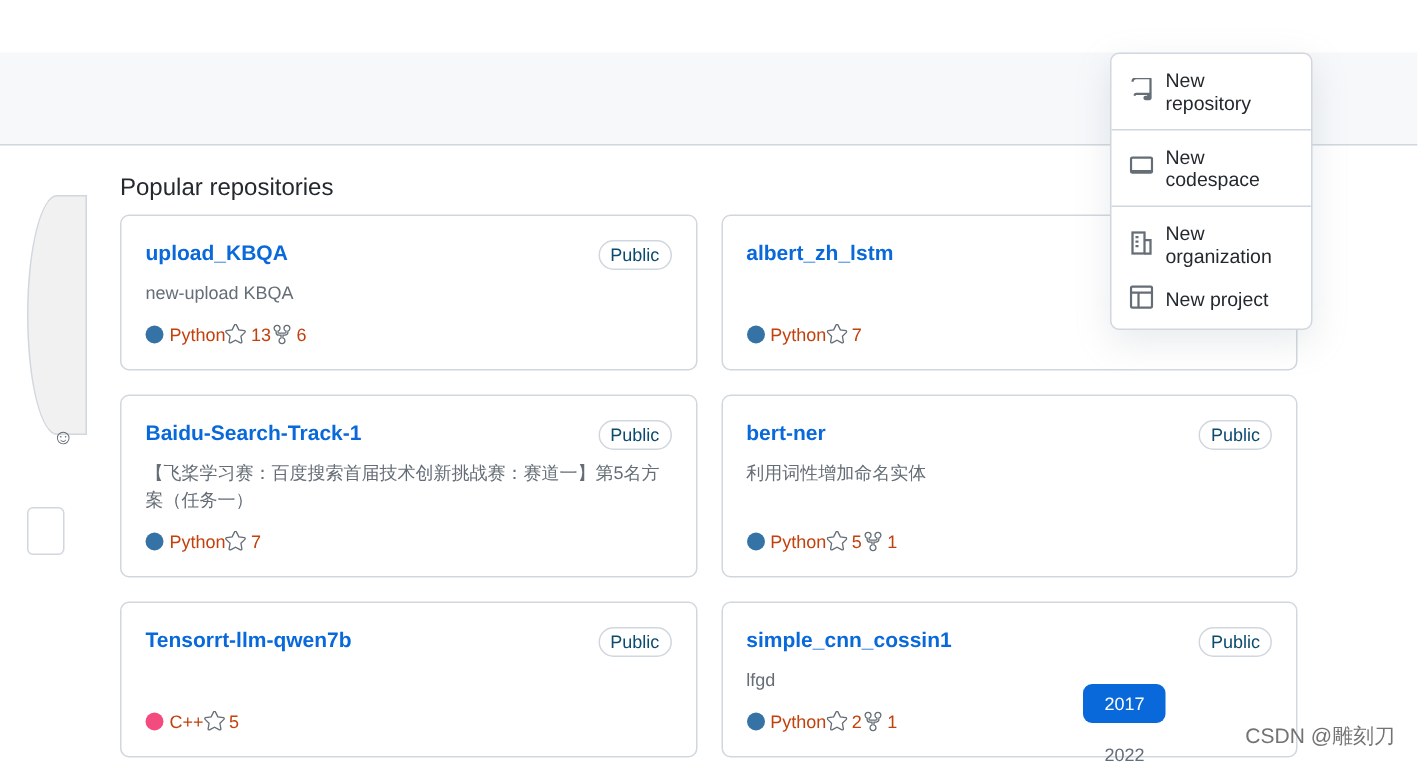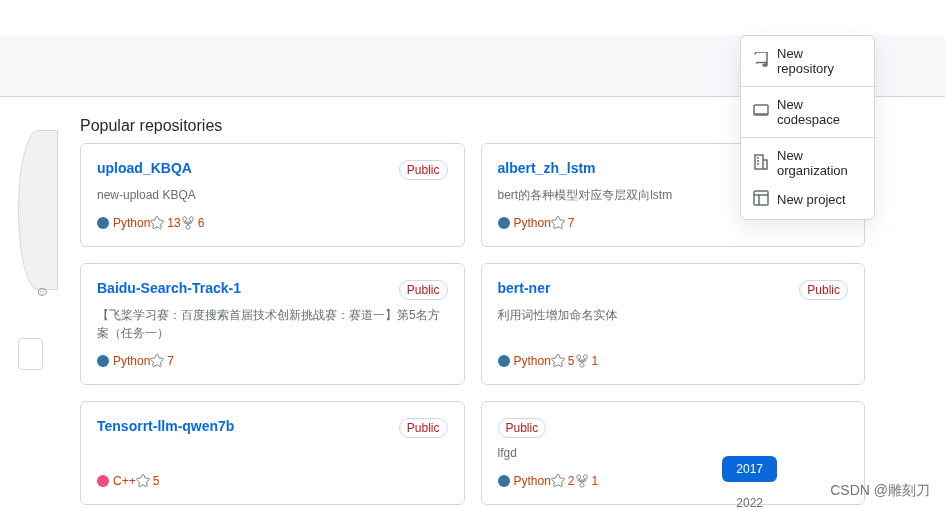--- a/index.html
+++ b/index.html
@@ -10,21 +10,21 @@
 .avatar { position: absolute; left: 18px; top: 130px; width: 40px; height: 160px; background: #f1f1f1; border-radius: 50% 0 0 50%; border: 1px solid #d0d7de; }
 .reaction { position: absolute; left: 35px; top: 283px; width: 16px; height: 16px; font-size: 14px; color: #656d76; }
 .badge-box { position: absolute; left: 18px; top: 338px; width: 25px; height: 32px; border: 1px solid #d0d7de; border-radius: 4px; }
 .section-header { display: flex; justify-content: space-between; align-items: center; margin-bottom: 8px; }
 .section-title { font-size: 16px; font-weight: 400; color: #24292f; }
 .customize { color: #0969da; font-size: 12px; }
 .repo-grid { display: grid; grid-template-columns: 1fr 1fr; gap: 16px; margin-bottom: 24px; }
 .repo-card { border: 1px solid #d0d7de; border-radius: 6px; padding: 16px; min-height: 90px; display: flex; flex-direction: column; }
 .repo-head { display: flex; justify-content: space-between; align-items: flex-start; margin-bottom: 6px; }
 .repo-name { color: #0969da; font-weight: 600; font-size: 14px; }
-.visibility { border: 1px solid #d0d7de; border-radius: 2em; padding: 0 7px; font-size: 12px; color: #b91c1c; line-height: 18px; }
+.visibility { border: 1px solid #d0d7de; border-radius: 2em; padding: 0 7px; font-size: 12px; color: #0c4a6e; line-height: 18px; }
 .repo-desc { color: #656d76; font-size: 12px; margin-bottom: 12px; flex: 1; line-height: 1.5; }
 .repo-meta { display: flex; align-items: center; font-size: 12px; color: #c2410c; margin-top: auto; }
 .lang { display: flex; align-items: center; gap: 4px; }
 .lang-dot { width: 12px; height: 12px; border-radius: 50%; display: inline-block; }
 .stat { display: flex; align-items: center; gap: 3px; }
 .icon-svg { width: 14px; height: 14px; fill: #656d76; }
 .year-pills { position: absolute; right: 168px; top: 456px; display: flex; flex-direction: column; gap: 8px; }
 .year-pill { padding: 6px 14px; border-radius: 6px; font-size: 12px; text-align: center; }
 .year-active { background: #0969da; color: #fff; }
 .year-inactive { color: #656d76; }
@@ -64,21 +64,20 @@
           <span class="stat"><svg class="icon-svg" viewBox="0 0 16 16">
               <path d="M5 5.372v.878c0 .414.336.75.75.75h4.5a.75.75 0 0 0 .75-.75v-.878a2.25 2.25 0 1 1 1.5 0v.878a2.25 2.25 0 0 1-2.25 2.25h-1.5v2.128a2.251 2.251 0 1 1-1.5 0V8.5h-1.5A2.25 2.25 0 0 1 3.5 6.25v-.878a2.25 2.25 0 1 1 1.5 0Z" fill="none" stroke="#656d76" stroke-width="1"></path>
             </svg>6</span>
         </div>
       </div>
       <div class="repo-card">
         <div class="repo-head">
           <a class="repo-name">albert_zh_lstm</a>
           <span class="visibility">Public</span>
         </div>
-        <div class="repo-desc">bert的各种模型对应夸层双向lstm</div>
         <div class="repo-meta">
           <span class="lang"><span class="lang-dot" style="background:#3572A5"></span>Python</span>
           <span class="stat"><svg class="icon-svg" viewBox="0 0 16 16">
               <path d="M8 .25a.75.75 0 0 1 .673.418l1.882 3.815 4.21.612a.75.75 0 0 1 .416 1.279l-3.046 2.97.719 4.192a.75.75 0 0 1-1.088.791L8 12.347l-3.766 1.98a.75.75 0 0 1-1.088-.79l.72-4.194L.818 6.374a.75.75 0 0 1 .416-1.28l4.21-.611L7.327.668A.75.75 0 0 1 8 .25Z" fill="none" stroke="#656d76" stroke-width="1"></path>
             </svg>7</span>
         </div>
       </div>
       <div class="repo-card">
         <div class="repo-head">
           <a class="repo-name">Baidu-Search-Track-1</a>
@@ -116,20 +115,21 @@
         <div class="repo-desc"></div>
         <div class="repo-meta">
           <span class="lang"><span class="lang-dot" style="background:#f34b7d"></span>C++</span>
           <span class="stat"><svg class="icon-svg" viewBox="0 0 16 16">
               <path d="M8 .25a.75.75 0 0 1 .673.418l1.882 3.815 4.21.612a.75.75 0 0 1 .416 1.279l-3.046 2.97.719 4.192a.75.75 0 0 1-1.088.791L8 12.347l-3.766 1.98a.75.75 0 0 1-1.088-.79l.72-4.194L.818 6.374a.75.75 0 0 1 .416-1.28l4.21-.611L7.327.668A.75.75 0 0 1 8 .25Z" fill="none" stroke="#656d76" stroke-width="1"></path>
             </svg>5</span>
         </div>
       </div>
       <div class="repo-card">
         <div class="repo-head">
+          <a class="repo-name">simple_cnn_cossin1</a>
           <span class="visibility">Public</span>
         </div>
         <div class="repo-desc">lfgd</div>
         <div class="repo-meta">
           <span class="lang"><span class="lang-dot" style="background:#3572A5"></span>Python</span>
           <span class="stat"><svg class="icon-svg" viewBox="0 0 16 16">
               <path d="M8 .25a.75.75 0 0 1 .673.418l1.882 3.815 4.21.612a.75.75 0 0 1 .416 1.279l-3.046 2.97.719 4.192a.75.75 0 0 1-1.088.791L8 12.347l-3.766 1.98a.75.75 0 0 1-1.088-.79l.72-4.194L.818 6.374a.75.75 0 0 1 .416-1.28l4.21-.611L7.327.668A.75.75 0 0 1 8 .25Z" fill="none" stroke="#656d76" stroke-width="1"></path>
             </svg>2</span>
           <span class="stat"><svg class="icon-svg" viewBox="0 0 16 16">
               <path d="M5 5.372v.878c0 .414.336.75.75.75h4.5a.75.75 0 0 0 .75-.75v-.878a2.25 2.25 0 1 1 1.5 0v.878a2.25 2.25 0 0 1-2.25 2.25h-1.5v2.128a2.251 2.251 0 1 1-1.5 0V8.5h-1.5A2.25 2.25 0 0 1 3.5 6.25v-.878a2.25 2.25 0 1 1 1.5 0Z" fill="none" stroke="#656d76" stroke-width="1"></path>

